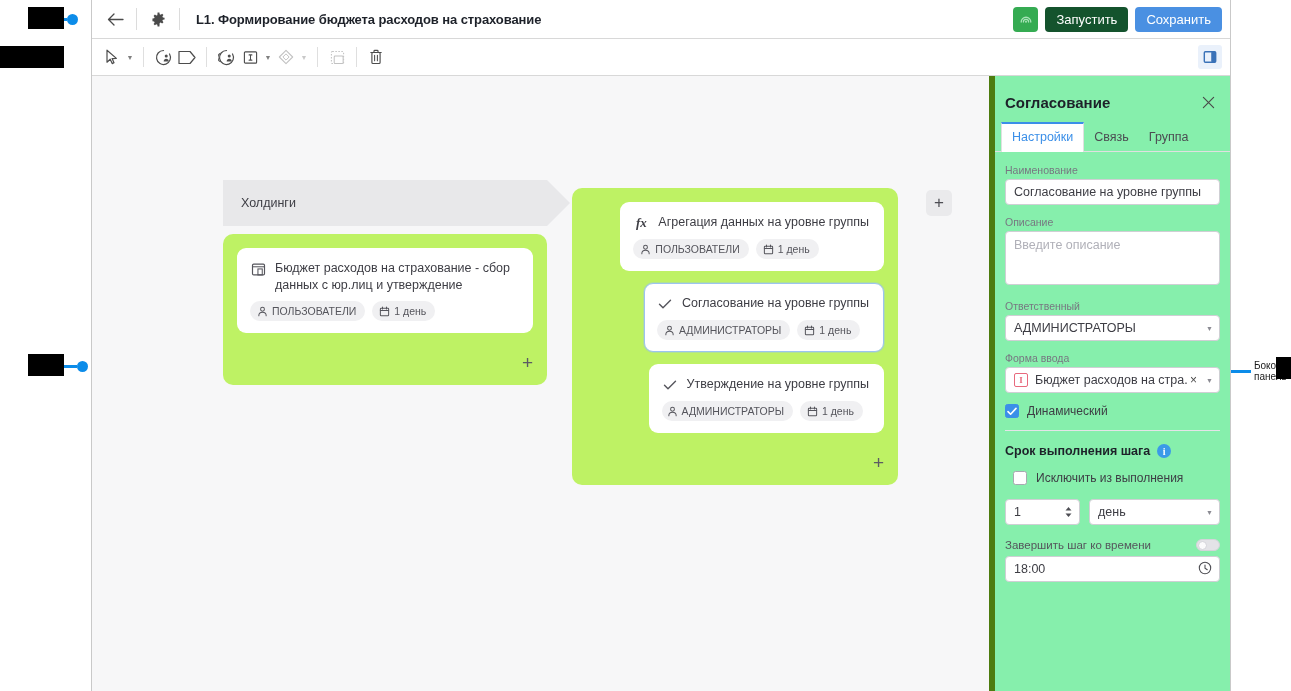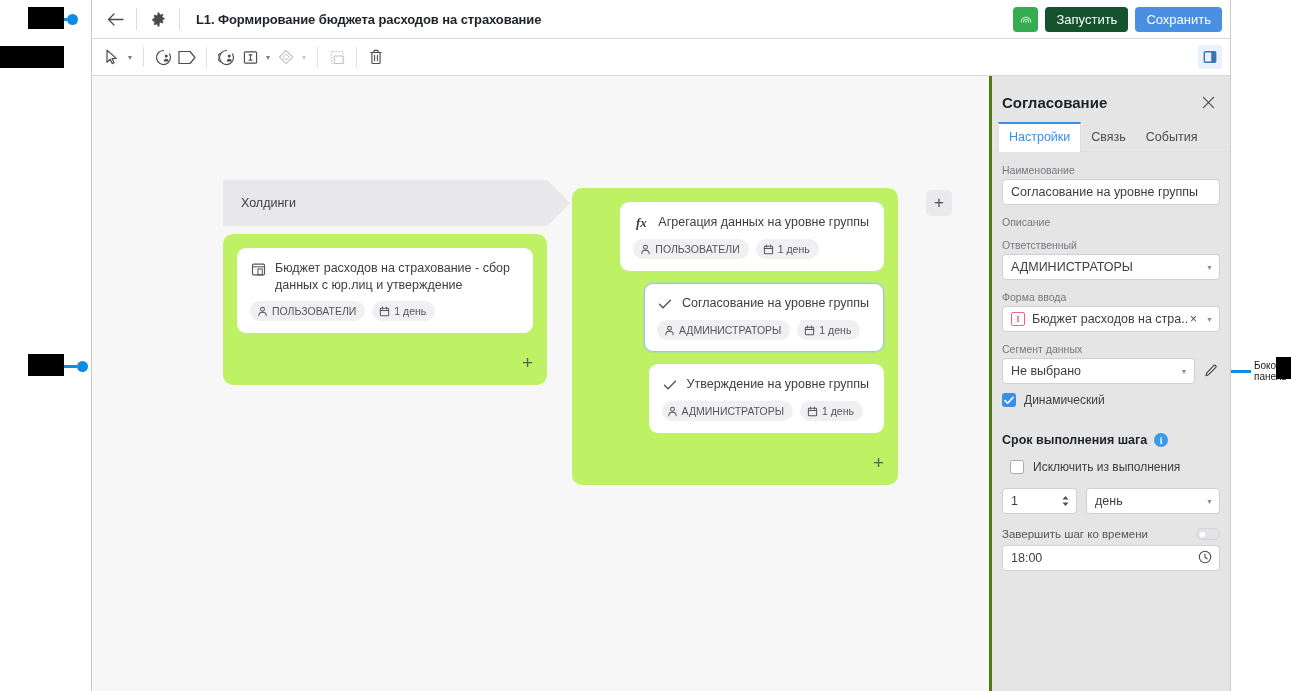--- a/index.html
+++ b/index.html
@@ -249,22 +249,22 @@
     font-size: 17px;
     cursor: pointer;
     margin-left: 28px;
     margin-top: 10px;
   }
 
   
   .panel {
     width: 241px;
     min-width: 241px;
-    border-left: 3px solid #4d7c0f;
-    background: #e5e5e5;
+    border-left: 6px solid #4d7c0f;
+    background: #86efac;
     display: flex;
     flex-direction: column;
     padding: 0;
   }
   .panel-head {
     display: flex;
     align-items: center;
     padding: 16px 12px 10px 10px;
   }
   .panel-title {
@@ -796,66 +796,53 @@
           <div class="panel-close">
             <svg width="13" height="13" viewBox="0 0 14 14">
                 <path d="M1.5 1.5 L12.5 12.5 M12.5 1.5 L1.5 12.5" stroke="#4a4a4a" stroke-width="1.25" stroke-linecap="round"></path>
               </svg>
           </div>
         </div>
 
         <div class="tabs">
           <div class="tab active">Настройки</div>
           <div class="tab">Связь</div>
-          <div class="tab">События</div>
+          <div class="tab">Группа</div>
         </div>
 
         <div class="panel-body">
 
           <div class="field-group">
             <div class="field-label">Наименование</div>
             <input class="txt-input" value="Согласование на уровне группы" style="">
           </div>
 
           <div class="field-group">
             <div class="field-label">Описание</div>
+            <textarea class="txt-area" placeholder="Введите описание" style=""></textarea>
           </div>
 
           <div class="field-group">
             <div class="field-label">Ответственный</div>
             <div class="select-box">
               <span class="val">АДМИНИСТРАТОРЫ</span>
               <span class="sel-caret">▼</span>
             </div>
           </div>
 
           <div class="field-group">
             <div class="field-label">Форма ввода</div>
             <div class="select-box">
               <span class="form-icon">I</span>
               <span class="val">Бюджет расходов на стра...</span>
               <span class="x-clear">×</span>
               <span class="sel-caret">▼</span>
             </div>
           </div>
 
-          <div class="field-group" style="margin-bottom:0;">
-            <div class="field-label">Сегмент данных</div>
-            <div class="row-inline">
-              <div class="select-box">
-                <span class="val">Не выбрано</span>
-                <span class="sel-caret">▼</span>
-              </div>
-              <div class="pencil-btn">
-                <svg width="14" height="14" viewBox="0 0 15 15">
-                    <path d="M10.6 1.6a1.5 1.5 0 0 1 2.1 2.1L4.9 11.5 2 12.5l1-2.9z" fill="none" stroke="#3d3d44" stroke-width="1.15" stroke-linejoin="round"></path>
-                  </svg>
-              </div>
-            </div>
-          </div>
 
           <div class="check-row">
             <span class="cb checked">
               <svg width="10" height="9" viewBox="0 0 10 9">
                   <path d="M1 4.6 L3.6 7.2 L9 1.4" stroke="#ffffff" stroke-width="1.6" fill="none" stroke-linecap="round" stroke-linejoin="round"></path>
                 </svg>
             </span>
             <span class="check-label">Динамический</span>
           </div>
 

